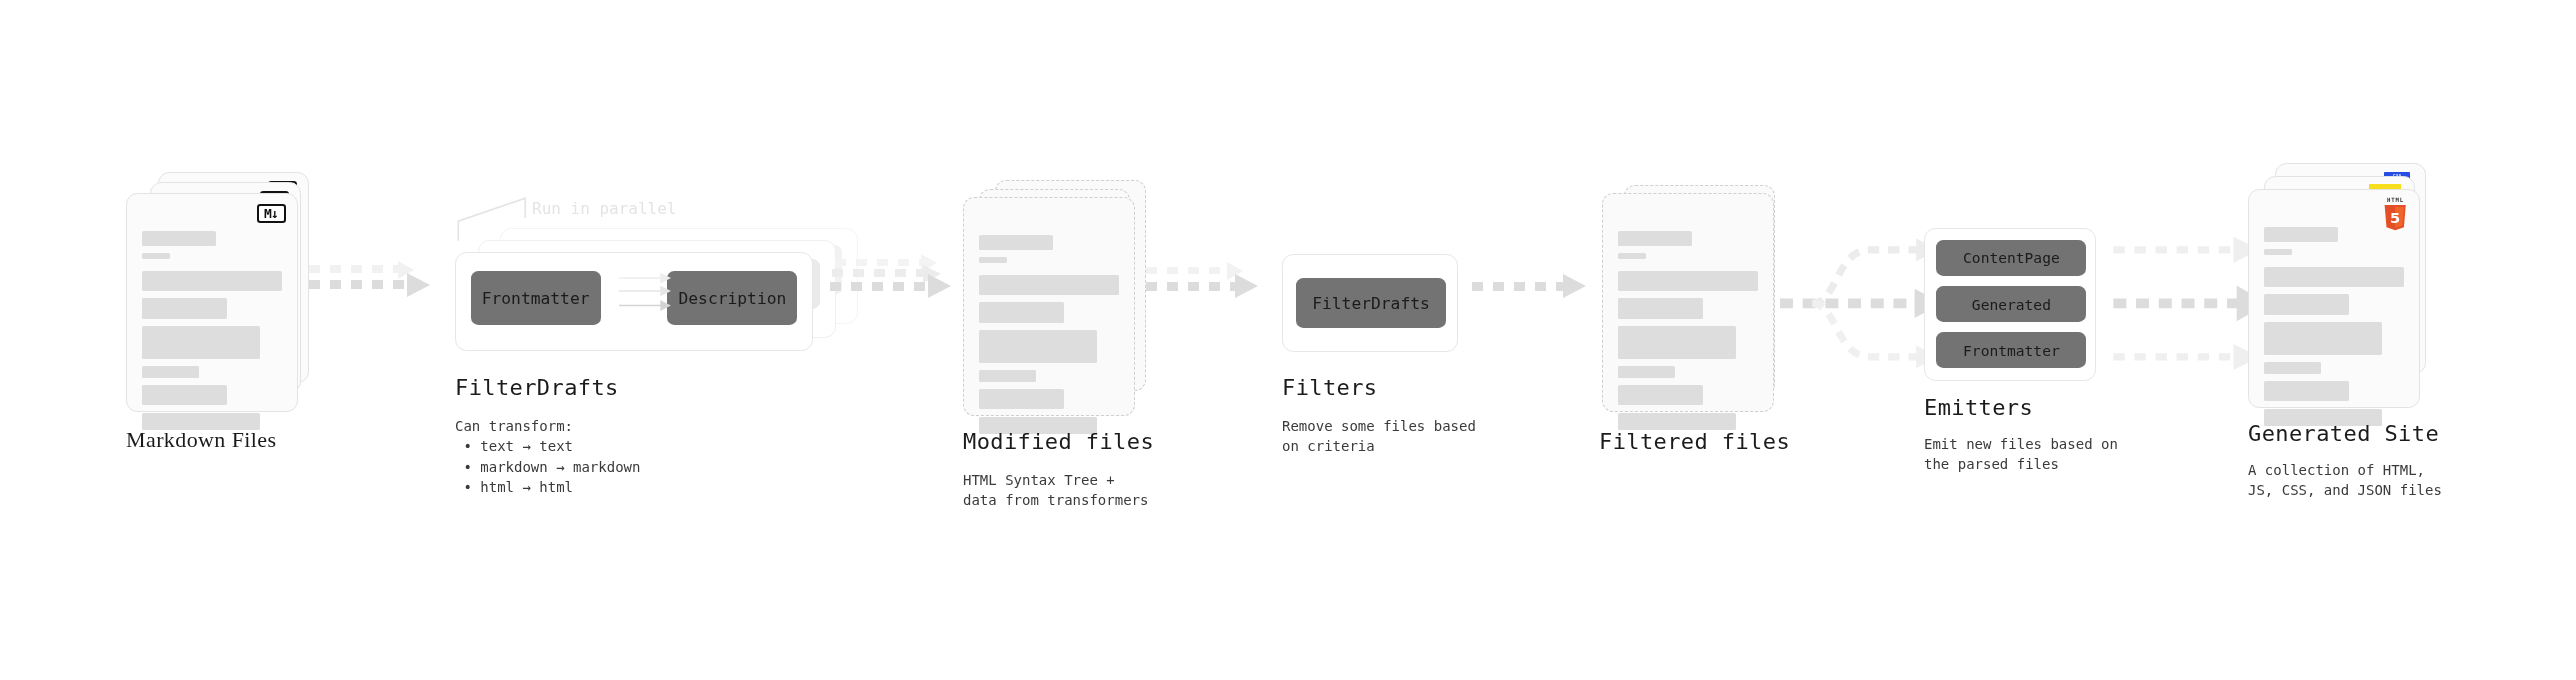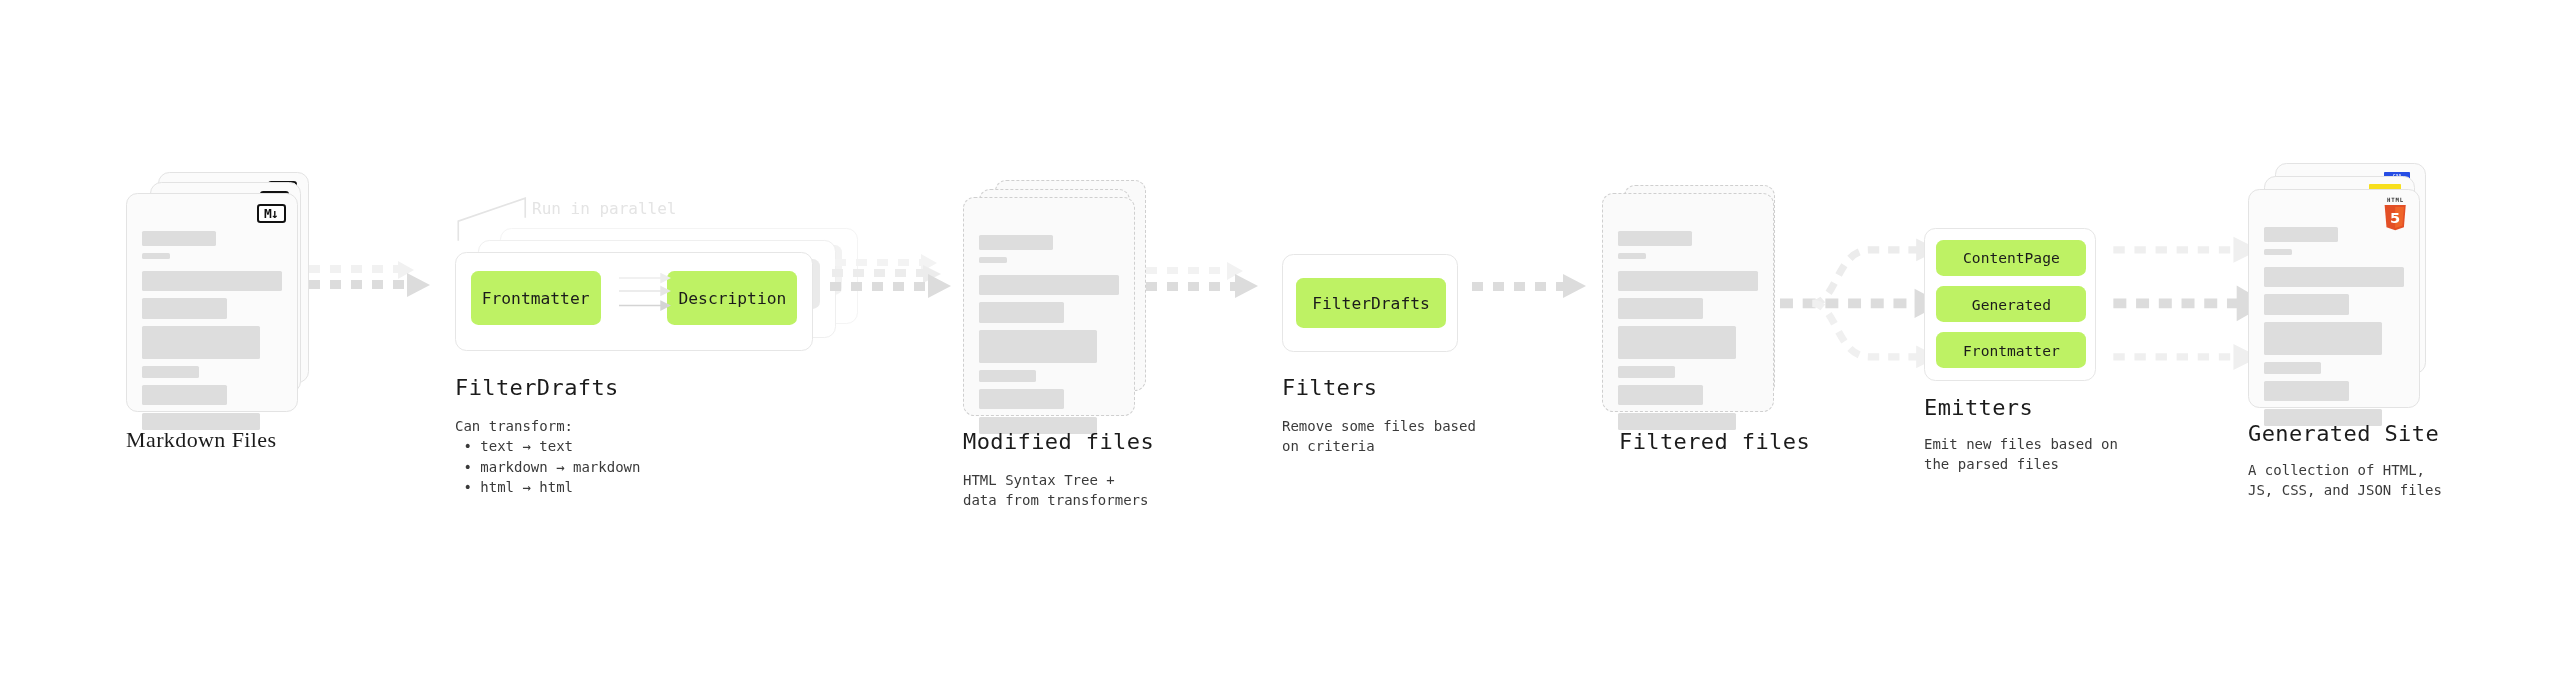--- a/index.html
+++ b/index.html
@@ -79,21 +79,21 @@
 
   
   .panel {
     position: absolute;
     background: #ffffff;
     border: 1.6px solid #e6e6e6;
     border-radius: 11.4px;
   }
   .chip {
     position: absolute;
-    background: #bef264;
+    background: #737373;
     border-radius: 7.3px;
     display: flex; align-items: center; justify-content: center;
     font-size: 16.3px; color: #1b1b1b; white-space: nowrap;
   }
 
   
   .title {
     position: absolute;
     font-size: 22px; color: #1b1b1b; white-space: nowrap;
     letter-spacing: 0.4px;
@@ -245,21 +245,21 @@
         <div class="bar h-title"></div>
         <div class="bar h-sub"></div>
         <div class="bar p1"></div>
         <div class="bar p2"></div>
         <div class="bar p3"></div>
         <div class="bar p4"></div>
         <div class="bar p5"></div>
         <div class="bar p6"></div>
       </div>
     </div>
-    <div class="title" style="left:1599px;top:429px;margin-left:20px;">Filtered files</div>
+    <div class="title" style="left:1599px;top:429px;">Filtered files</div>
   </div>
 
   <div class="arrowgrp" style="left:1780px;top:232px;">
     <svg style="position:absolute;left:0;top:0;width:154px;height:142px;" viewBox="0 0 190 175" width="154" height="142">
       <path d="M 0 88 L 170 88" stroke="#dcdcdc" stroke-width="12" stroke-dasharray="16 12" fill="none"></path>
       <path d="M 166 70 L 200 88 L 166 106 Z" fill="#dcdcdc"></path>
       <path d="M 40 88 C 70 88 70 22 110 22 L 170 22" stroke="#ececec" stroke-width="9" stroke-dasharray="14 11" fill="none"></path>
       <path d="M 168 8 L 196 22 L 168 36 Z" fill="#ececec"></path>
       <path d="M 40 88 C 70 88 70 154 110 154 L 170 154" stroke="#f0f0f0" stroke-width="9" stroke-dasharray="14 11" fill="none"></path>
       <path d="M 168 140 L 196 154 L 168 168 Z" fill="#f0f0f0"></path>

